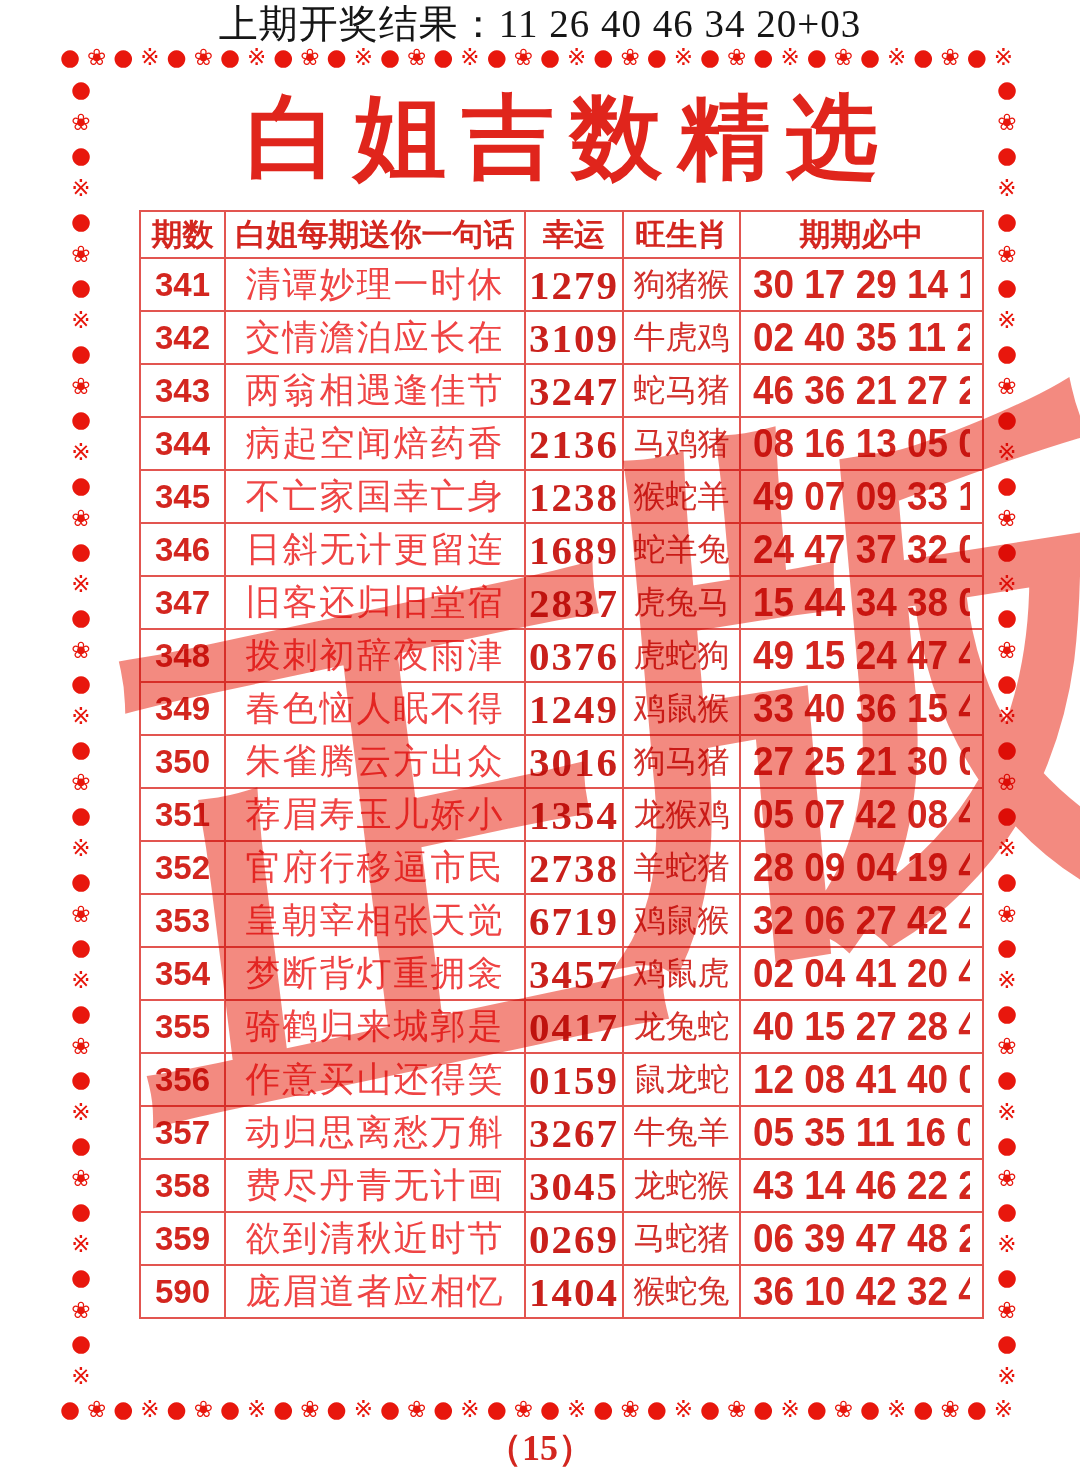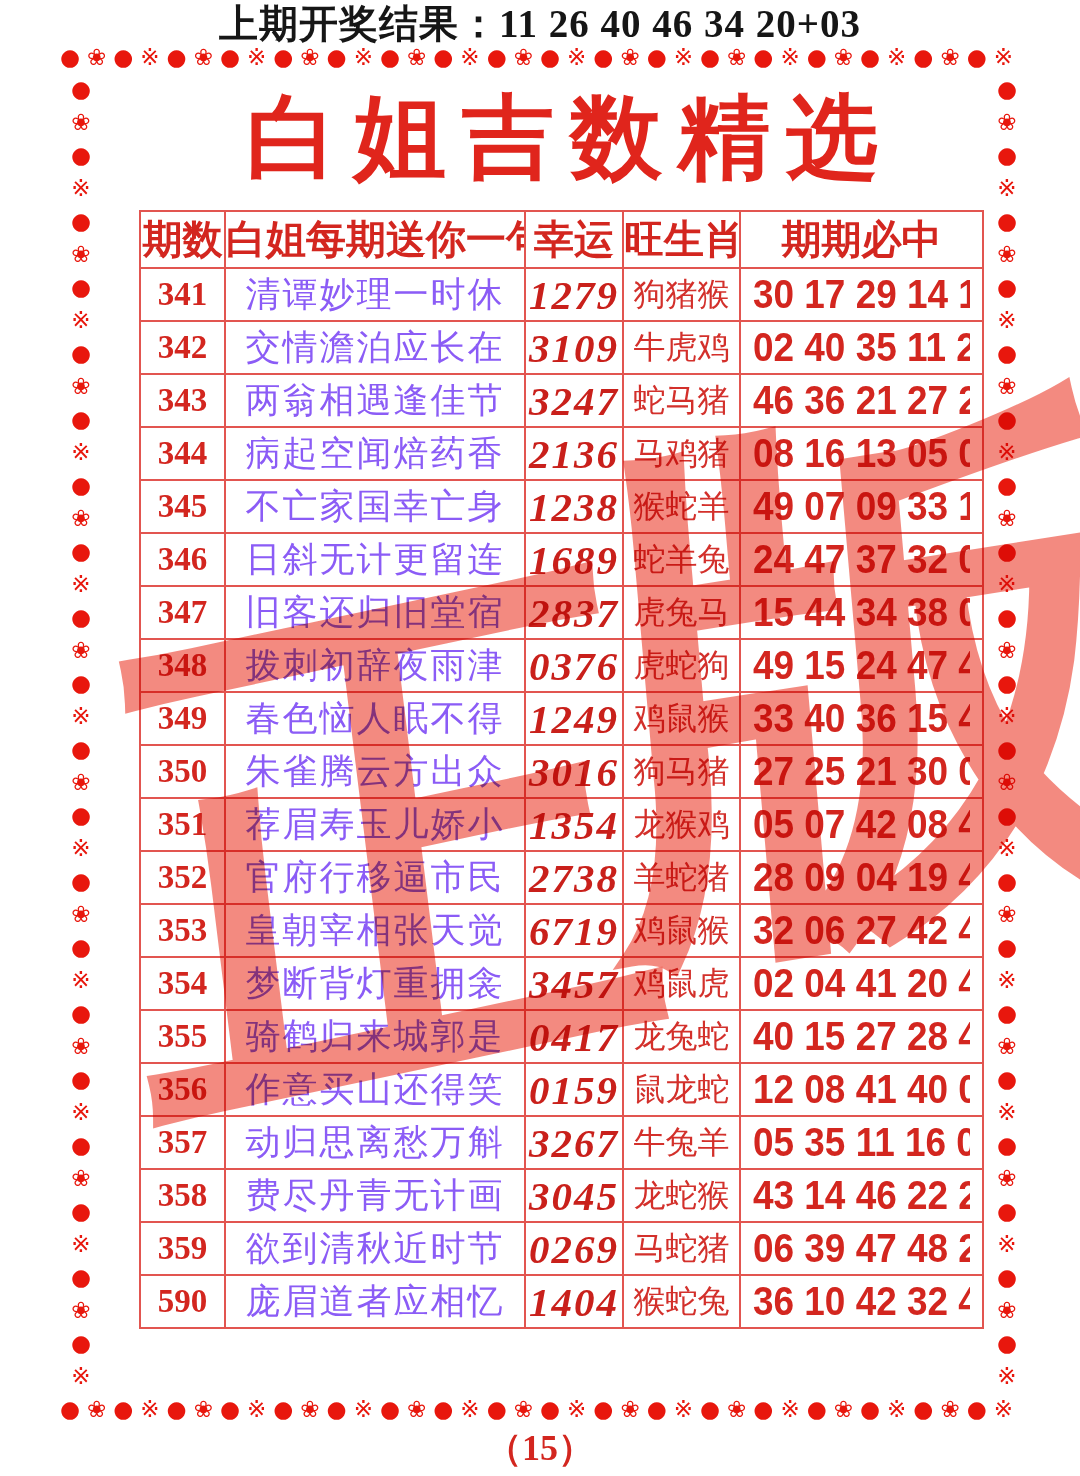--- a/index.html
+++ b/index.html
@@ -6,21 +6,21 @@
   body{
     width:1080px;height:1476px;position:relative;overflow:hidden;
     background:#ffffff;
     font-family:"Liberation Serif", serif;
   }
   .page{position:absolute;inset:0;}
 
   
   .top-banner{
     position:absolute;left:0;top:0;width:100%;height:48px;
-    text-align:center;font-size:39px;font-weight:bold;color:#161616;
+    text-align:center;font-size:39px;font-weight:normal;color:#161616;
     font-family:"Liberation Serif", serif;letter-spacing:1px;line-height:48px;
     white-space:nowrap;
   }
 
   
   .orn{
     position:absolute;color:#e8170d;overflow:hidden;
     font-family:"DejaVu Sans", sans-serif;line-height:1;
     user-select:none;white-space:nowrap;
   }
@@ -46,24 +46,24 @@
     position:absolute;left:139px;top:210px;width:843px;
     border-collapse:collapse;table-layout:fixed;
     color:#d3261f;
   }
   table.tip td,table.tip th{
     border:2px solid #e25550;padding:0;text-align:center;vertical-align:middle;
     overflow:hidden;white-space:nowrap;
   }
   tr.hdr{height:47px;}
   tr.row{height:53px;}
-  .h-cell{font-size:40px;font-weight:bold;color:#d3261f;font-family:"Liberation Serif", serif;}
-  .c-issue{font-size:33px;font-weight:bold;font-family:Liberation Serif, serif;color:#d3261f;}
-  .c-phrase{font-size:35px;color:#8b5cf6;font-family:"Liberation Serif", serif;letter-spacing:2px;}
-  .c-lucky{font-size:41px;font-weight:bold;color:#c9201b;font-family:"Liberation Serif", serif;letter-spacing:2px;font-style:italic;}
+  .h-cell{font-size:31px;font-weight:bold;color:#d3261f;font-family:"Liberation Serif", serif;}
+  .c-issue{font-size:33px;font-weight:bold;font-family:Liberation Sans, sans-serif;color:#d3261f;}
+  .c-phrase{font-size:35px;color:#ef4444;font-family:"Liberation Serif", serif;letter-spacing:2px;}
+  .c-lucky{font-size:41px;font-weight:bold;color:#c9201b;font-family:"Liberation Serif", serif;letter-spacing:2px;}
   .c-zodiac{font-size:32px;color:#d3302b;font-family:Liberation Sans, sans-serif;}
   .c-numbers{
     font-size:41px;font-weight:bold;color:#d3261f;
     font-family:"Liberation Sans", sans-serif;
     transform:scaleX(0.9);transform-origin:center;letter-spacing:0px;
   }
 
   
   .watermark{
     position:absolute;inset:0;pointer-events:none;z-index:6;

